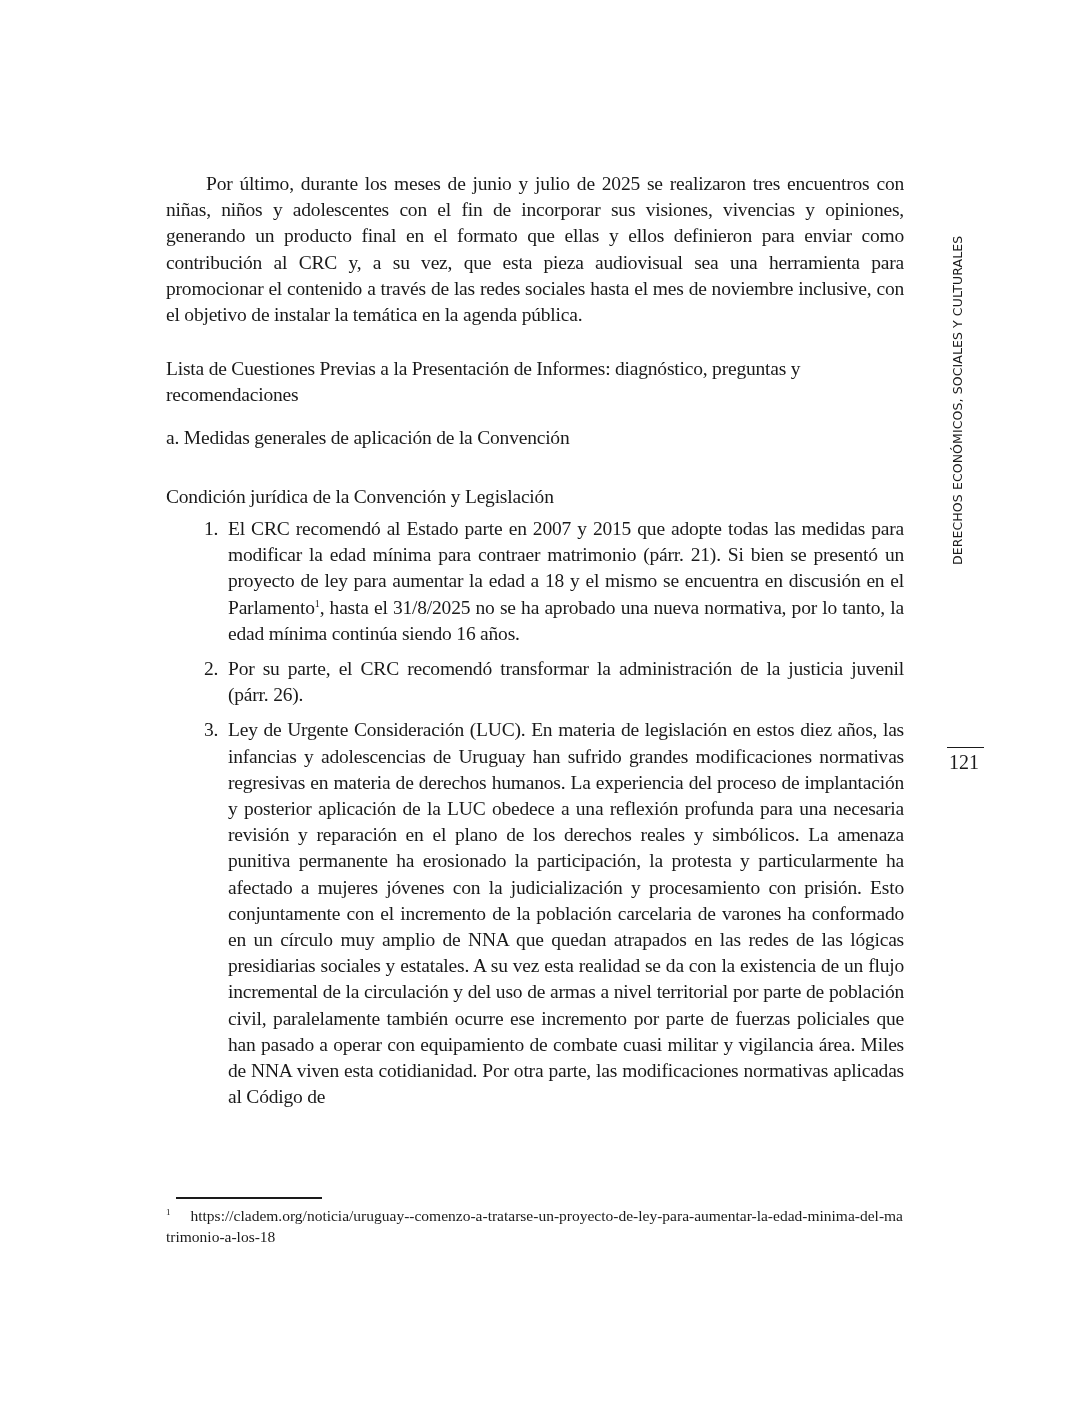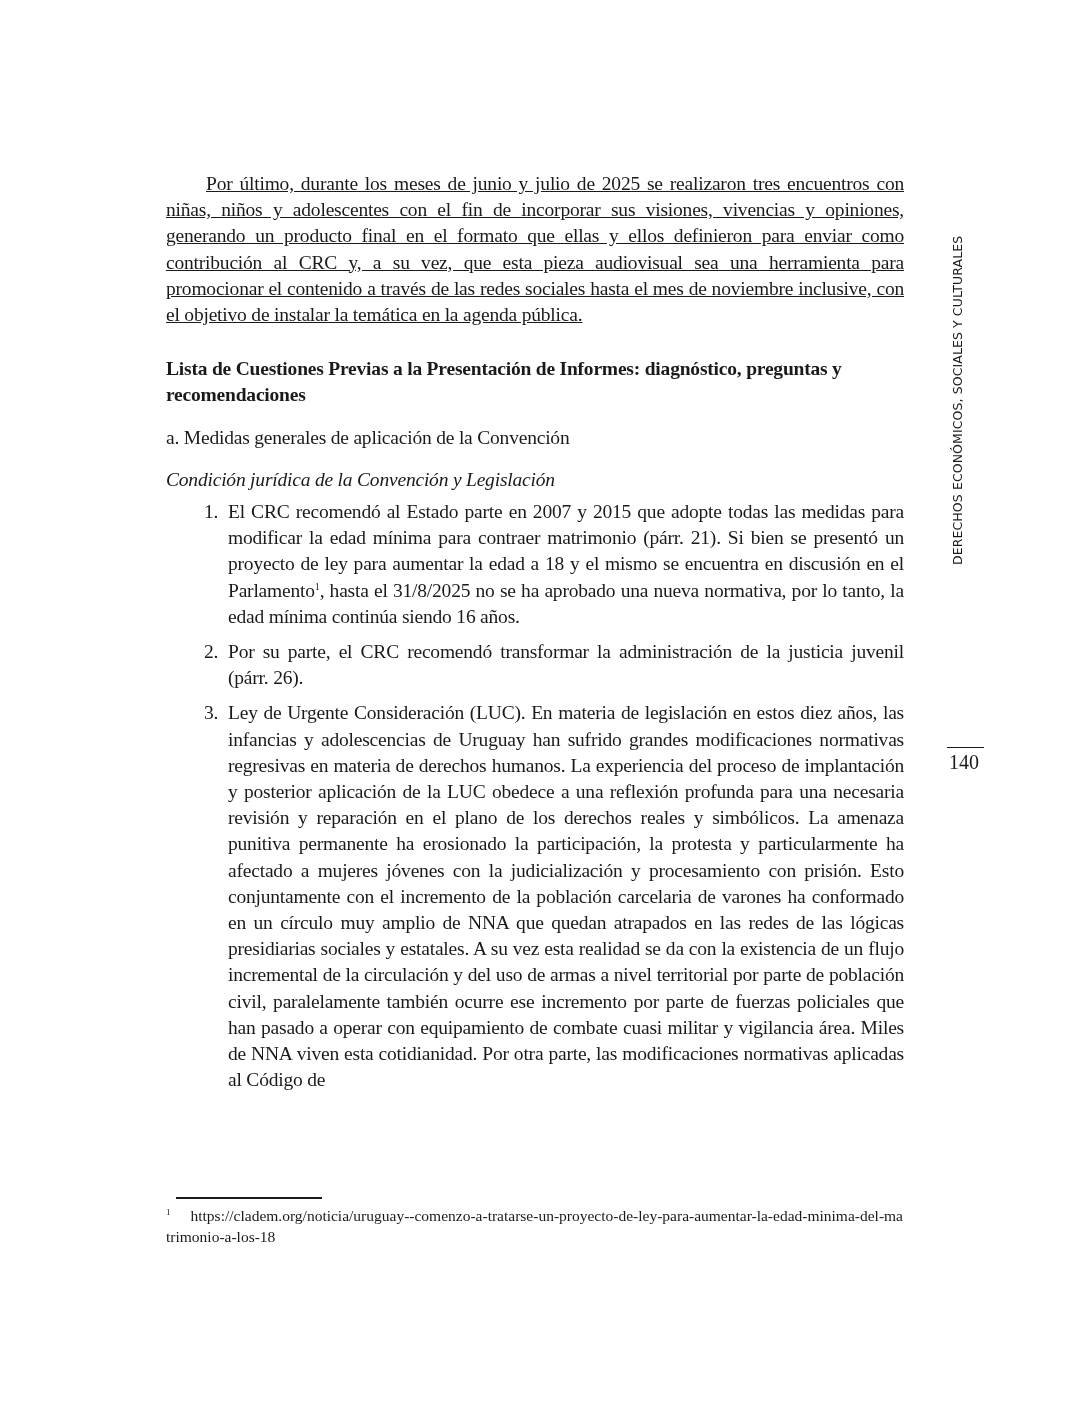--- a/index.html
+++ b/index.html
@@ -20,34 +20,33 @@
       left: 166px;
       top: 162px;
       width: 738px;
       font-size: 19.5px;
       line-height: 26.2px;
       text-align: justify;
       letter-spacing: -0.2px;
     }
     p { margin: 0; }
     .para-gap { margin-top: 9px; }
-    .indent { text-indent: 40px; text-decoration: underline; }
+    .indent { text-indent: 40px; }
     .heading {
-      font-weight: bold;
+      font-weight: normal;
       margin-top: 28px;
       text-align: left;
     }
     .subheading {
       font-weight: normal;
       margin-top: 16px;
       text-align: left;
     }
     .italic-heading {
-      font-style: italic;
-      margin-top: 16px;
+      margin-top: 33px;
       text-align: left;
     }
     ol.items {
       list-style: none;
       margin: 6px 0 0 0;
       padding: 0 0 0 62px;
     }
     ol.items li {
       position: relative;
       margin-bottom: 9px;
@@ -136,18 +135,18 @@
     </li>
     <li>
       <span class="item-num">3.</span>
       <span>Ley de Urgente Consideración (LUC). En materia de legislación en estos diez años, las infancias y adolescencias de Uruguay han sufrido grandes modificaciones normativas regresivas en materia de derechos humanos. La experiencia del proceso de implantación y posterior aplicación de la LUC obedece a una reflexión profunda para una necesaria revisión y reparación en el plano de los derechos reales y simbólicos. La amenaza punitiva permanente ha erosionado la participación, la protesta y particularmente ha afectado a mujeres jóvenes con la judicialización y procesamiento con prisión. Esto conjuntamente con el incremento de la población carcelaria de varones ha conformado en un círculo muy amplio de NNA que quedan atrapados en las redes de las lógicas presidiarias sociales y estatales. A su vez esta realidad se da con la existencia de un flujo incremental de la circulación y del uso de armas a nivel territorial por parte de población civil, paralelamente también ocurre ese incremento por parte de fuerzas policiales que han pasado a operar con equipamiento de combate cuasi militar y vigilancia área. Miles de NNA viven esta cotidianidad. Por otra parte, las modificaciones normativas aplicadas al Código de</span>
     </li>
   </ol>
 </div>
 
 <div class="side-title">DERECHOS ECONÓMICOS, SOCIALES Y CULTURALES</div>
 <div class="page-number-rule"></div>
-<div class="page-number">140</div>
+<div class="page-number">121</div>
 
 <div class="footnote-rule"></div>
 <div class="footnote">
   <span class="fn-marker">1</span><span>https://cladem.org/noticia/uruguay--comenzo-a-tratarse-un-proyecto-de-ley-para-aumentar-la-edad-minima-del-matrimonio-a-los-18</span>
 </div>
 
 </body></html>

